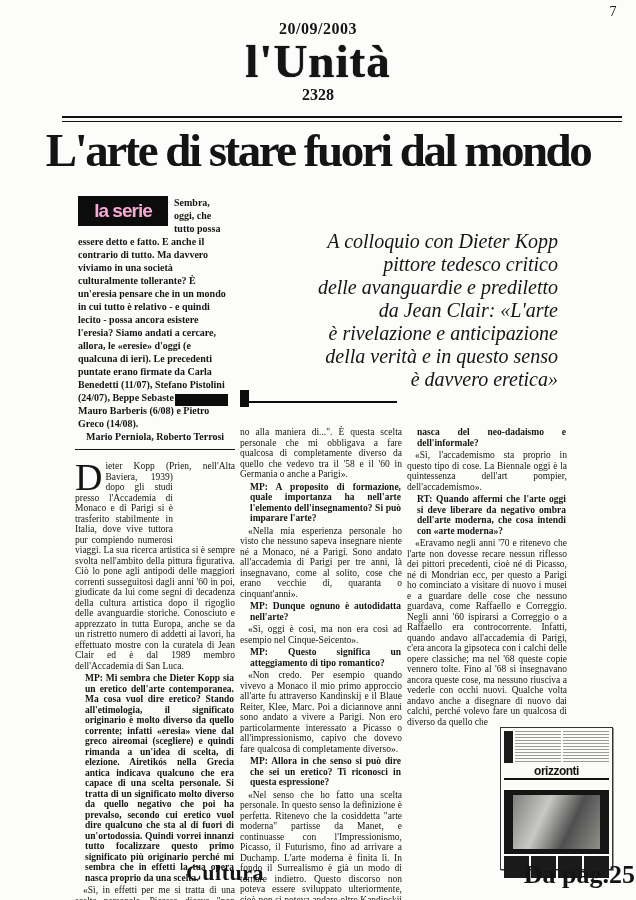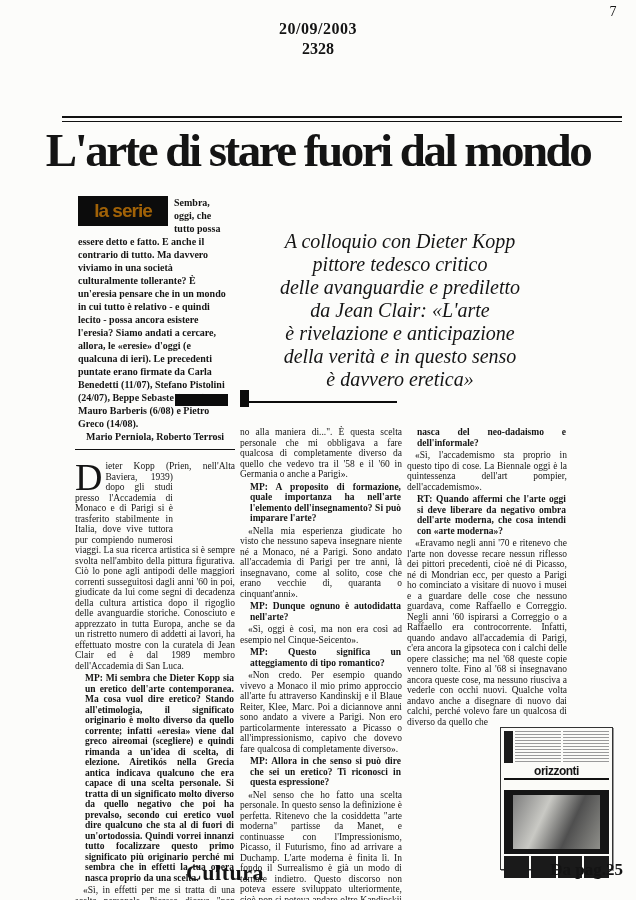--- a/index.html
+++ b/index.html
@@ -16,28 +16,28 @@
 
   .toprule{position:absolute;left:62px;top:116px;width:560px;height:3px;
            border-top:2px solid #111;border-bottom:1px solid #111;}
 
   .headline{position:absolute;left:4px;top:120px;width:628px;margin:0;
             font-size:47px;font-weight:bold;letter-spacing:-2.5px;text-align:center;
             white-space:nowrap;line-height:60px;}
 
   .series{position:absolute;left:78px;top:196px;width:152px;
           font-weight:bold;font-size:10px;line-height:13px;text-align:left;}
-  .series-label{float:left;width:90px;height:30px;background:#0c0c0c;color:#a16207;
+  .series-label{float:left;width:90px;height:30px;background:#0c0c0c;color:#f9a8d4;
                 font-family:"Liberation Sans", sans-serif;font-size:19px;font-weight:bold;
                 letter-spacing:-1px;text-align:center;line-height:30px;margin:0 6px 2px 0;
                 transform-origin:left center;}
   .series-end{position:absolute;left:175px;top:394px;width:53px;height:12px;background:#0c0c0c;}
 
   .quote{position:absolute;left:242px;top:230px;width:316px;
-         font-style:italic;font-size:20px;line-height:23px;text-align:center;
+         font-style:italic;font-size:20px;line-height:23px;text-align:right;
          white-space:pre-line;}
   .quote-stub{position:absolute;left:240px;top:390px;width:9px;height:17px;background:#0c0c0c;}
   .quote-line{position:absolute;left:249px;top:401px;width:148px;height:2px;background:#0c0c0c;}
 
   .byline{position:absolute;left:75px;top:431px;width:160px;text-align:center;
           font-weight:bold;font-size:10px;padding-bottom:7px;border-bottom:1.5px solid #111;}
 
   .col{position:absolute;font-size:9.5px;line-height:10.5px;text-align:justify;}
   .col p{margin:0 0 2px 0;}
   .col-left{left:75px;top:461px;width:160px;}
@@ -59,32 +59,33 @@
               font-size:12px;letter-spacing:-0.5px;line-height:12px;border-bottom:2px solid #111;
               padding-bottom:1px;margin-bottom:10px;}
   .thumb-photo-wrap{background:#151515;height:64px;padding:5px 9px;box-sizing:border-box;}
   .thumb-photo{width:100%;height:100%;
                background:linear-gradient(115deg,#7d7d7d,#c9c9c4 35%,#4f4f4f 65%,#8f8f8a);}
   .thumb-bottom{height:22px;margin-top:2px;display:flex;gap:2px;}
   .thumb-bottom i{flex:1;background:#1a1a1a;}
 
   .footer-section{position:absolute;left:75px;top:860px;width:300px;text-align:center;
                   font-size:22px;font-weight:bold;letter-spacing:.5px;}
-  .footer-pageref{position:absolute;left:508px;top:860px;width:115px;text-align:right;
-                  font-size:17px;font-weight:bold;}
+  .footer-pageref{position:absolute;left:520px;top:860px;width:115px;text-align:right;
+                  font-size:26px;font-weight:bold;}
 </style>
 </head>
 <body>
 
 <div class="page">
 
   <div class="pagenum">7</div>
 
   <div class="masthead">
     <div class="m-date">20/09/2003</div>
+    <div class="m-title">l'Unità</div>
     <div class="m-issue">2328</div>
   </div>
 
   <div class="toprule"></div>
 
   <h1 class="headline">L'arte di stare fuori dal mondo</h1>
 
   <div class="series">
     <span class="series-label">la serie</span>
     <span class="series-text">Sembra, oggi, che tutto possa essere detto e fatto. E anche il contrario di tutto. Ma davvero viviamo in una società culturalmente tollerante? È un'eresia pensare che in un mondo in cui tutto è relativo - e quindi lecito - possa ancora esistere l'eresia? Siamo andati a cercare, allora, le «eresie» d'oggi (e qualcuna di ieri). Le precedenti puntate erano firmate da Carla Benedetti (11/07), Stefano Pistolini (24/07), Beppe Sebaste (31/07), Mauro Barberis (6/08) e Pietro Greco (14/08).</span>
@@ -107,21 +108,21 @@
     <p class="lead"><span class="dropcap">D</span><span>ieter Kopp (Prien, nell'Alta Baviera,</span>
       <span class="wrap-spacer"></span>
       <span>1939) dopo gli studi presso l'Accademia di Monaco e di Parigi si è trasferito stabilmente in Italia, dove vive tuttora pur compiendo numerosi viaggi. La sua ricerca artistica si è sempre svolta nell'ambito della pittura figurativa. Ciò lo pone agli antipodi delle maggiori correnti susseguitosi dagli anni '60 in poi, giudicate da lui come segni di decadenza della cultura artistica dopo il rigoglio delle avanguardie storiche. Conosciuto e apprezzato in tutta Europa, anche se da un ristretto numero di addetti ai lavori, ha effettuato mostre con la curatela di Jean Clair ed è dal 1989 membro dell'Accademia di San Luca.</span></p>
     <p class="q">MP: Mi sembra che Dieter Kopp sia un eretico dell'arte contemporanea. Ma cosa vuol dire eretico? Stando all'etimologia, il significato originario è molto diverso da quello corrente; infatti «eresia» viene dal greco aireomai (scegliere) e quindi rimanda a un'idea di scelta, di elezione. Airetikós nella Grecia antica indicava qualcuno che era capace di una scelta personale. Si tratta di un significato molto diverso da quello negativo che poi ha prevalso, secondo cui eretico vuol dire qualcuno che sta al di fuori di un'ortodossia. Quindi vorrei innanzi tutto focalizzare questo primo significato più originario perché mi sembra che in effetti la tua opera nasca proprio da una scelta.</p>
     <p class="ans">«Sì, in effetti per me si tratta di una scelta personale. Picasso diceva "non conosco nessuno che dipinge nella propria maniera, tutti dipingo-</p>
   </div>
 
   <div class="col col-mid">
     <p class="cont">no alla maniera di...". È questa scelta personale che mi obbligava a fare qualcosa di completamente diverso da quello che vedevo tra il '58 e il '60 in Germania o anche a Parigi».</p>
     <p class="q">MP: A proposito di formazione, quale importanza ha nell'arte l'elemento dell'insegnamento? Si può imparare l'arte?</p>
-    <p class="ans">«Nella mia esperienza giudicate ho visto che nessuno sapeva insegnare niente né a Monaco, né a Parigi. Sono andato all'accademia di Parigi per tre anni, là insegnavano, come al solito, cose che erano vecchie di, quaranta o cinquant'anni».</p>
+    <p class="ans">«Nella mia esperienza personale ho visto che nessuno sapeva insegnare niente né a Monaco, né a Parigi. Sono andato all'accademia di Parigi per tre anni, là insegnavano, come al solito, cose che erano vecchie di, quaranta o cinquant'anni».</p>
     <p class="q">MP: Dunque ognuno è autodidatta nell'arte?</p>
     <p class="ans">«Sì, oggi è così, ma non era così ad esempio nel Cinque-Seicento».</p>
     <p class="q">MP: Questo significa un atteggiamento di tipo romantico?</p>
     <p class="ans">«Non credo. Per esempio quando vivevo a Monaco il mio primo approccio all'arte fu attraverso Kandinskij e il Blaue Reiter, Klee, Marc. Poi a diciannove anni sono andato a vivere a Parigi. Non ero particolarmente interessato a Picasso o all'impressionismo, capivo che dovevo fare qualcosa di completamente diverso».</p>
     <p class="q">MP: Allora in che senso si può dire che sei un eretico? Ti riconosci in questa espressione?</p>
     <p class="ans">«Nel senso che ho fatto una scelta personale. In questo senso la definizione è perfetta. Ritenevo che la cosiddetta "arte moderna" partisse da Manet, e continuasse con l'Impressionismo, Picasso, il Futurismo, fino ad arrivare a Duchamp. L'arte moderna è finita lì. In fondo il Surrealismo è già un modo di tornare indietro. Questo discorso non poteva essere sviluppato ulteriormente, cioè non si poteva andare oltre Kandinskij e Mondrian. Dopo Mondrian si cade nella decorazione scialba».</p>
 
   </div>
 
   <div class="col col-right">

